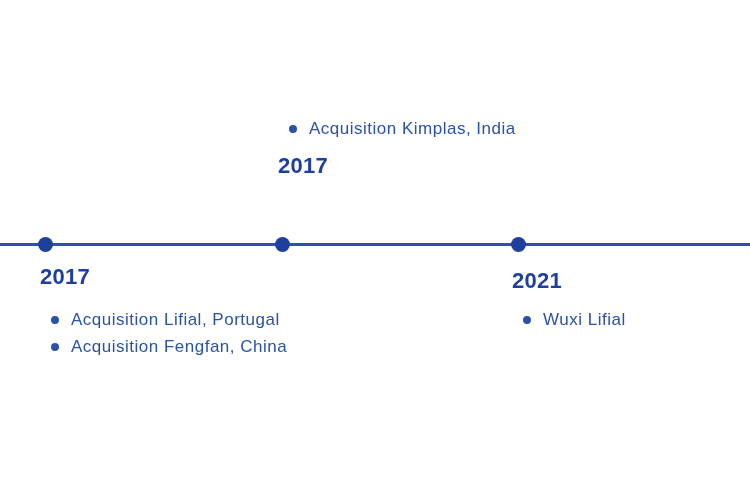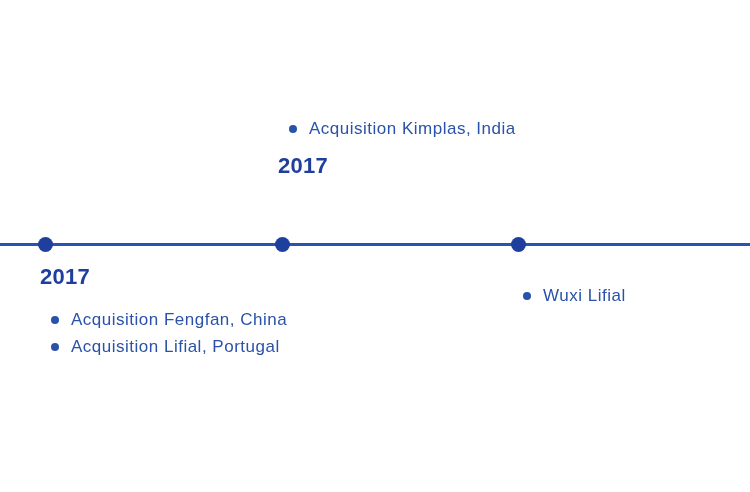--- a/index.html
+++ b/index.html
@@ -106,30 +106,31 @@
       </li>
     </ul>
     <div class="year">2017</div>
   </section>
 
   <section class="event event-2017">
     <div class="year">2017</div>
     <ul class="items">
       <li>
         <span class="bullet"></span>
-        <span class="ln">Acquisition Fengfan, China</span>
+        <span class="ln">Acquisition Lifial, Portugal</span>
       </li>
       <li>
         <span class="bullet"></span>
-        <span class="ln">Acquisition Lifial, Portugal</span>
+        <span class="ln">Acquisition Fengfan, China</span>
       </li>
     </ul>
   </section>
 
   <section class="event event-2021">
+    <div class="year">2021</div>
     <ul class="items">
       <li>
         <span class="bullet"></span>
         <span class="ln">Wuxi Lifial</span>
       </li>
     </ul>
   </section>
 
 </div>
 

